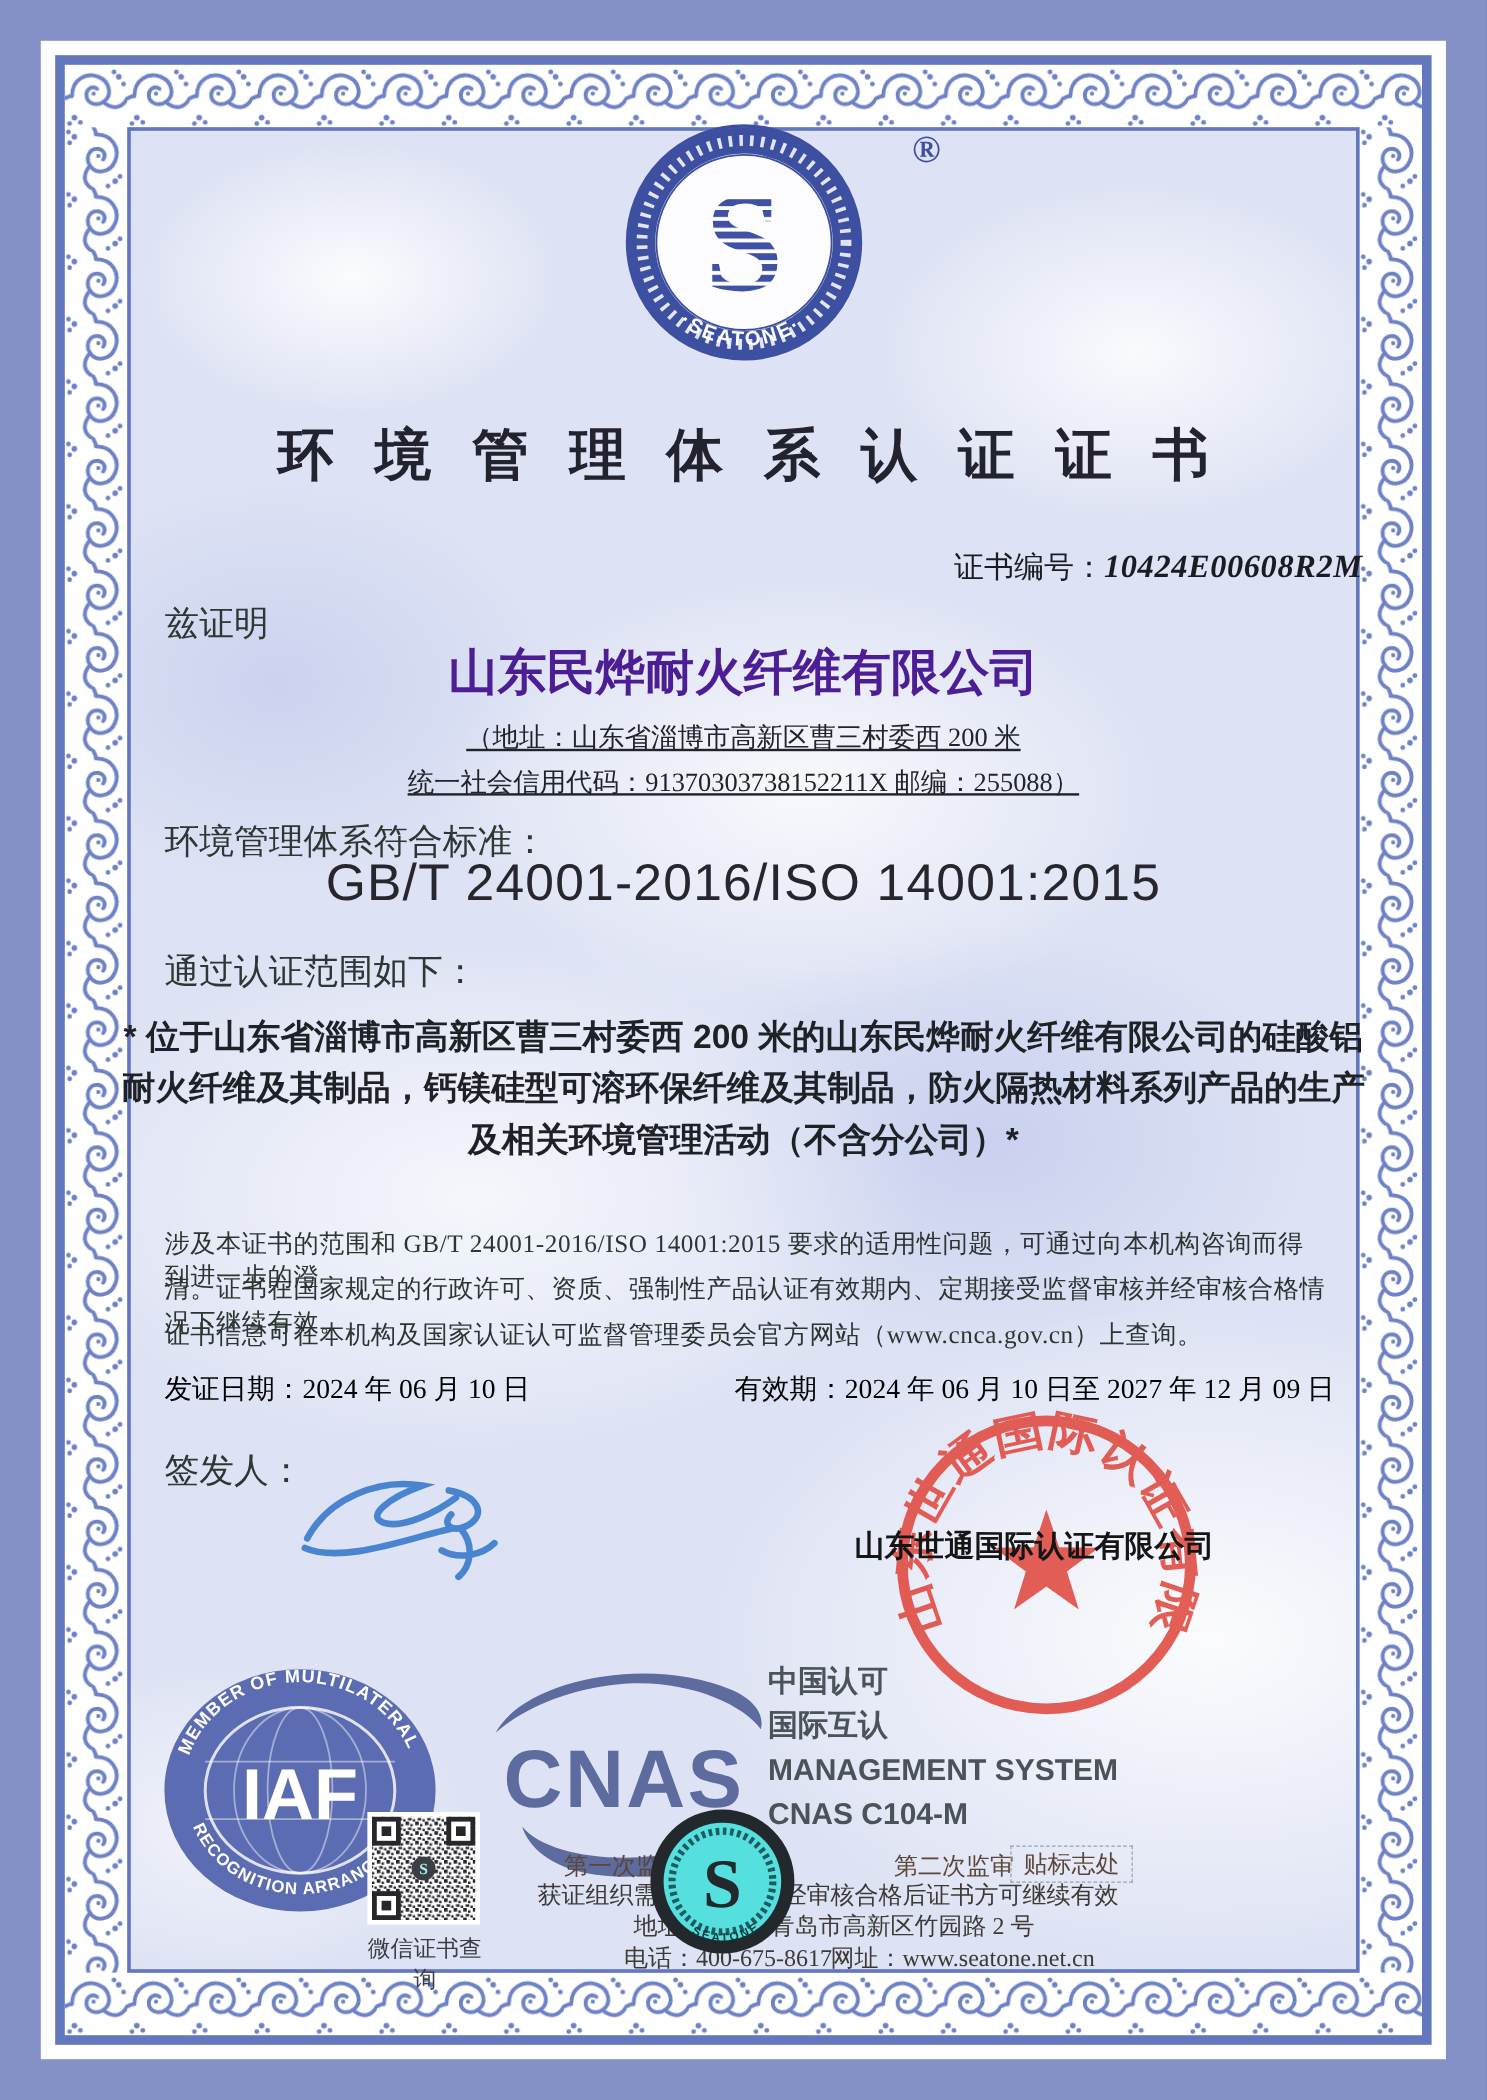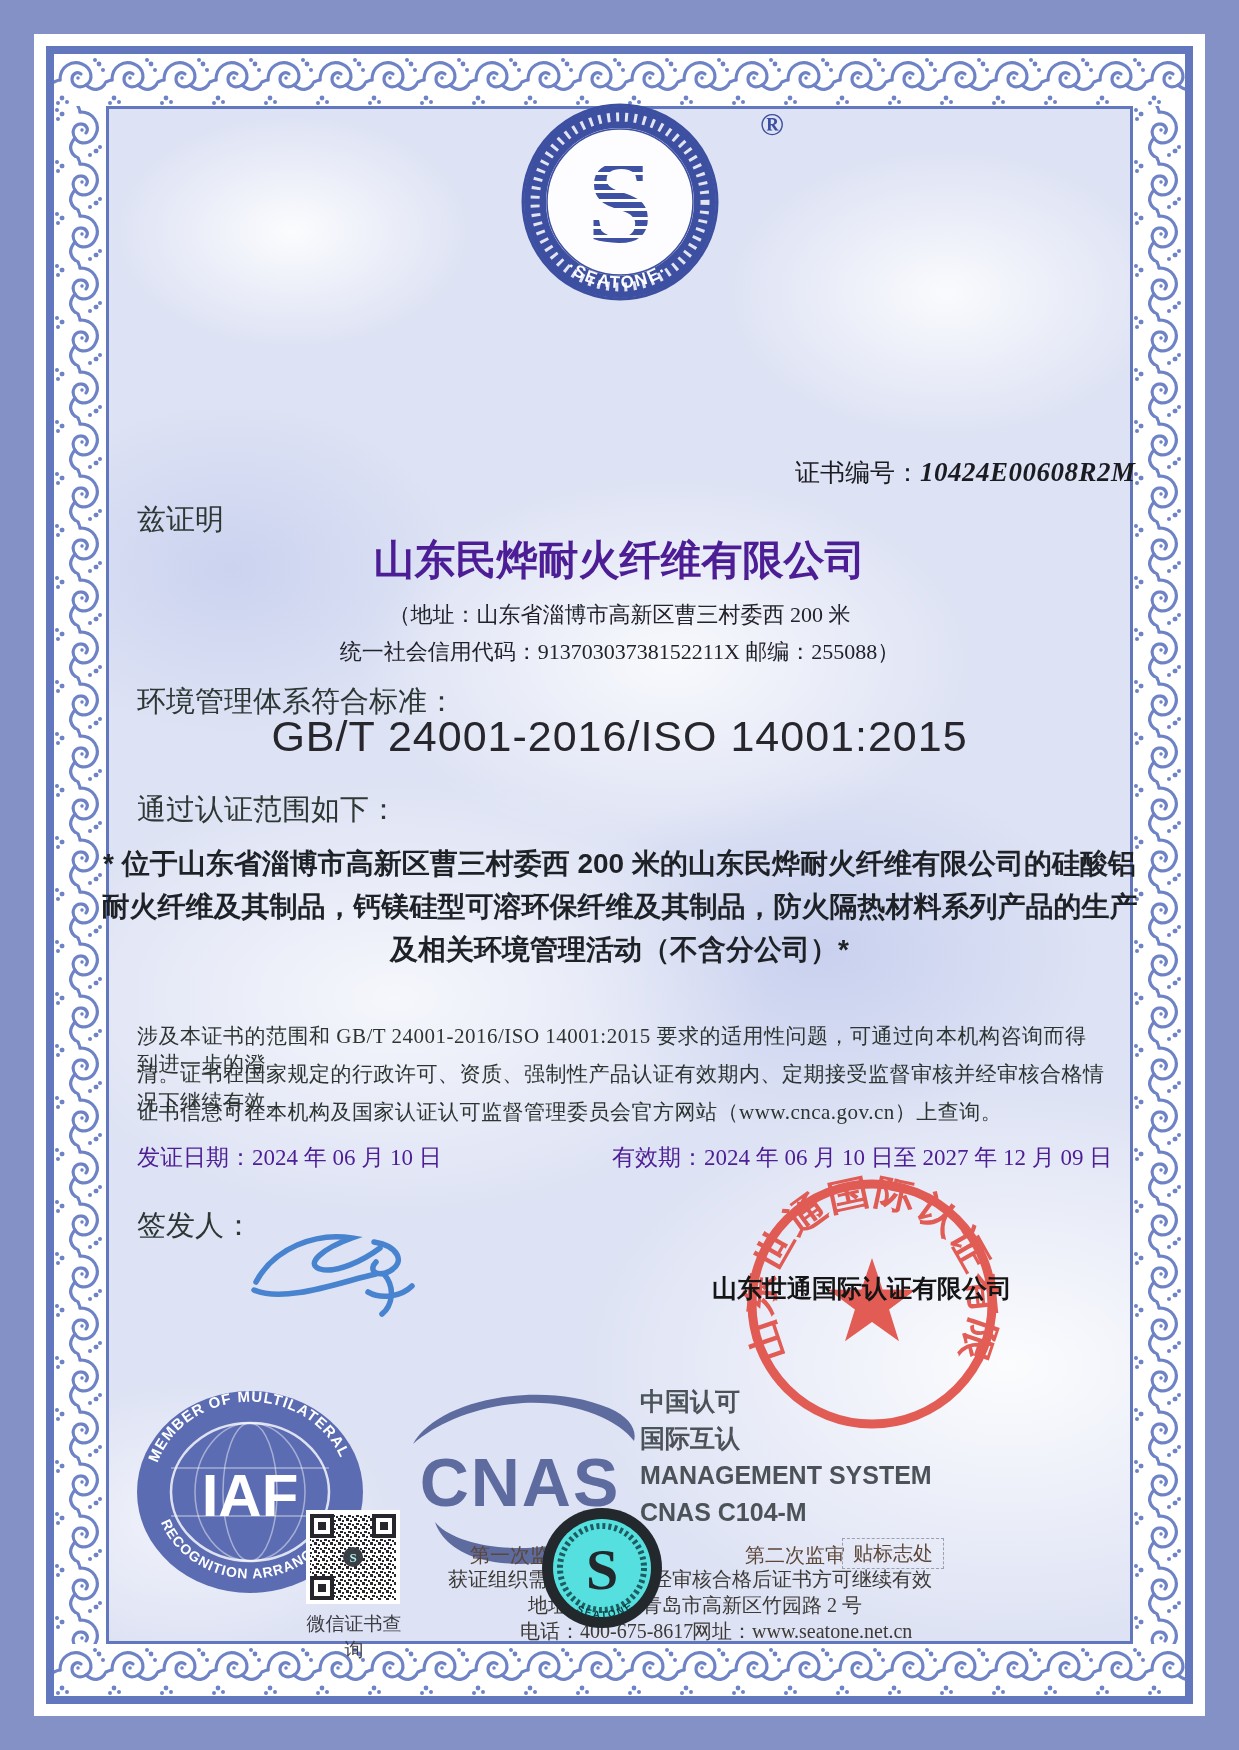--- a/index.html
+++ b/index.html
@@ -23,27 +23,27 @@
       radial-gradient(ellipse 300px 220px at 12% 30%, rgba(199,207,238,.8),  rgba(199,207,238,0) 75%),
       #dde2f4;}
   
   .title{left:0;right:0;top:348px;text-align:center;font-size:47px;font-weight:bold;
          letter-spacing:34px;text-indent:34px;color:#23232f;}
   .certno{left:795px;top:456px;font-size:25px;color:#1b1b22;}
   .certno b{font-size:27px;letter-spacing:.5px;font-style:italic;}
   .lbl{font-size:29px;color:#2d3734;}
   .company{left:0;right:0;top:533px;text-align:center;font-size:41px;font-weight:bold;
            font-family:"Liberation Sans","DejaVu Sans",sans-serif;color:#4c1d95;}
-  .addr{left:0;right:0;text-align:center;font-size:22px;color:#22222a;}
+  .addr{left:0;right:0;text-align:center;font-size:22px;color:#22222a;text-decoration:underline;}
   .standard{left:0;right:0;top:712px;text-align:center;font-size:43px;color:#26262c;
             font-family:"Liberation Sans","DejaVu Sans",sans-serif;letter-spacing:1px;}
   .scope-line{left:0;right:0;text-align:center;font-size:28px;font-weight:bold;color:#1e2126;
               font-family:"Liberation Sans","DejaVu Sans",sans-serif;}
   .notice{left:137px;width:968px;font-size:21px;color:#2c3531;letter-spacing:.5px;}
-  .daterow{font-size:23px;color:#4c1d95;}
+  .daterow{font-size:23px;color:#000000;}
   .issuer{left:712px;top:1272px;font-size:25px;font-weight:600;color:#151515;
           font-family:"Liberation Sans","DejaVu Sans",sans-serif;}
   .cnas-lines{left:640px;top:1383px;line-height:37px;font-size:25px;font-weight:bold;color:#4c5358;
               font-family:"Liberation Sans","DejaVu Sans",sans-serif;}
   .foot{font-size:20px;color:#3d3a36;}
   .audit-lbl{font-size:20px;color:#5c4638;}
   .sticker-box{border:1px dashed #9aa0ae;padding:1px 10px;color:#5c4638;font-size:20px;}
   .qr-caption{left:302px;top:1611px;width:104px;text-align:center;font-size:19px;color:#3c3c44;}
   .reg-mark{left:760px;top:106px;font-size:32px;color:#3d4fa0;font-weight:bold;}
 </style>
@@ -122,20 +122,21 @@
     <circle r="85" fill="none" stroke="rgba(255,255,255,.85)" stroke-width="9" stroke-dasharray="3 6"></circle>
     <circle r="73" fill="#fdfdff" stroke="#3d4fa0" stroke-width="1.5"></circle>
     <text x="0" y="40" text-anchor="middle" font-family="'Liberation Serif',serif" font-size="118" font-weight="bold" fill="url(#sstripe)">S</text>
     <path id="seatoneArc" d="M -60,62 A 87,87 0 0 0 60,62" fill="none"></path>
     <text font-size="17" font-weight="bold" fill="#ffffff" letter-spacing="2" font-family="'Liberation Sans',sans-serif">
       <textPath href="#seatoneArc" startOffset="6%">·SEATONE·</textPath>
     </text>
   </svg>
   <div class="abs reg-mark">®</div>
 
+  <div class="abs title">环境管理体系认证证书</div>
   <div class="abs certno">
     <span>证书编号：</span><b>10424E00608R2M</b>
   </div>
 
   <div class="abs lbl" style="left:137px;top:500px">兹证明</div>
   <div class="abs company">山东民烨耐火纤维有限公司</div>
   <div class="abs addr" style="top:600px">（地址：山东省淄博市高新区曹三村委西 200 米</div>
   <div class="abs addr" style="top:637px">统一社会信用代码：91370303738152211X 邮编：255088）</div>
 
   <div class="abs lbl" style="left:137px;top:682px">环境管理体系符合标准：</div>

